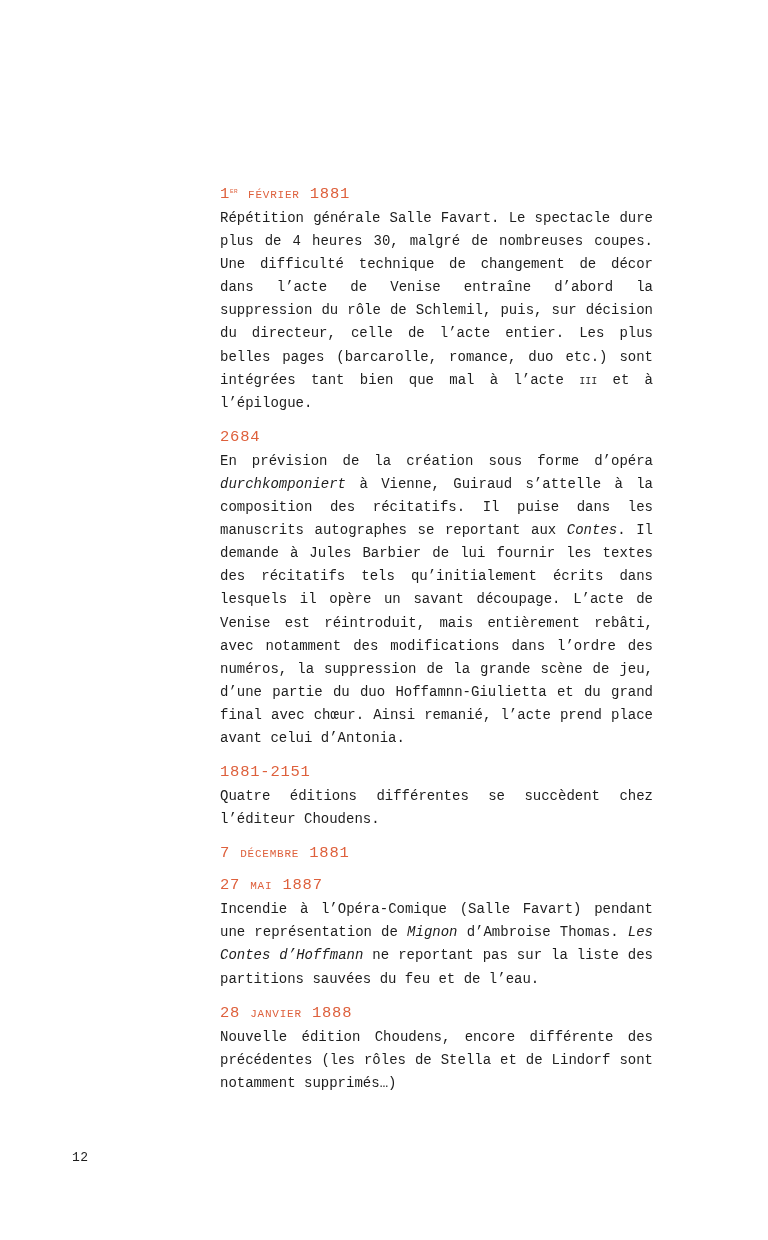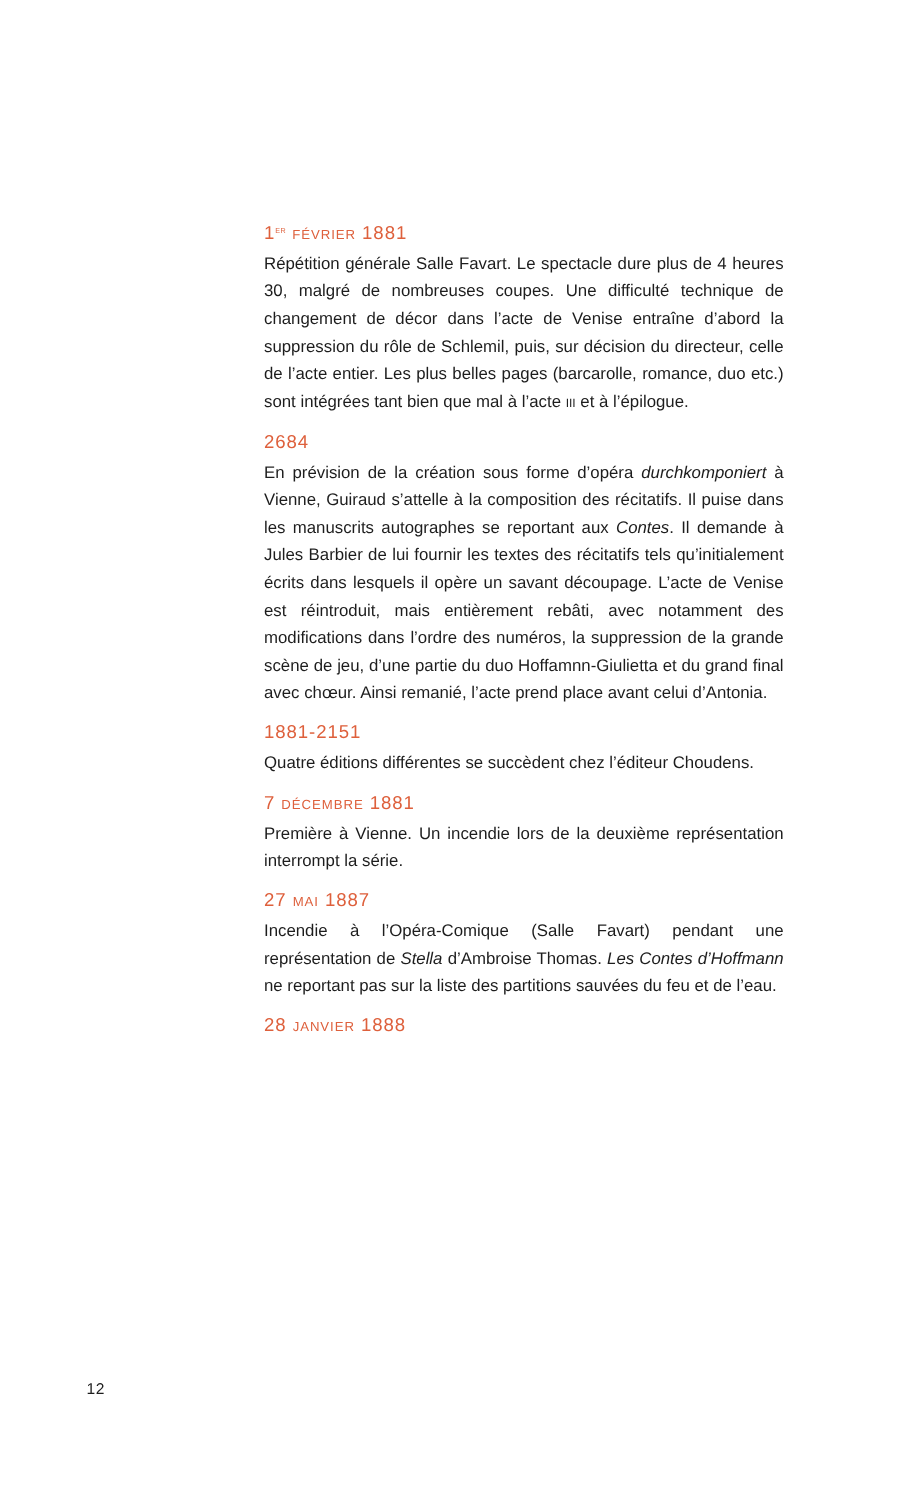--- a/index.html
+++ b/index.html
@@ -6,21 +6,21 @@
     --accent:#de603c;
     --ink:#1d1d1d;
     --paper:#ffffff;
   }
   html,body{margin:0;padding:0;background:#ffffff;}
   .page{
     position:relative;
     width:768px;
     height:1240px;
     background:var(--paper);
-    font-family:Liberation Sans, sans-serif;
+    font-family:Liberation Mono, monospace;
     color:var(--ink);
     overflow:hidden;
   }
   .content{
     position:absolute;
     left:220px;
     top:181px;
     width:433px;
   }
   .entry{margin:0 0 12px 0;}
@@ -71,24 +71,24 @@
       <div class="entry">
         <h3 class="entry-date"><span>2684</span></h3>
         <p class="entry-para"><span>En prévision de la création sous forme d’opéra </span><em>durchkomponiert</em><span> à Vienne, Guiraud s’attelle à la composition des récitatifs. Il puise dans les manuscrits autographes se reportant aux </span><em>Contes</em><span>. Il demande à Jules Barbier de lui fournir les textes des récitatifs tels qu’initialement écrits dans lesquels il opère un savant découpage. L’acte de Venise est réintroduit, mais entièrement rebâti, avec notamment des modifications dans l’ordre des numéros, la suppression de la grande scène de jeu, d’une partie du duo Hoffamnn-Giulietta et du grand final avec chœur. Ainsi remanié, l’acte prend place avant celui d’Antonia.</span></p>
       </div>
       <div class="entry">
         <h3 class="entry-date"><span>1881-2151</span></h3>
         <p class="entry-para"><span>Quatre éditions différentes se succèdent chez l’éditeur Choudens.</span></p>
       </div>
       <div class="entry">
         <h3 class="entry-date"><span>7 décembre 1881</span></h3>
-        <p class="entry-para"><span>Première à Vienne. Un incendie lors de la deuxième représentation interrompt la série.</span></p>
       </div>
       <div class="entry">
         <h3 class="entry-date"><span>27 mai 1887</span></h3>
-        <p class="entry-para"><span>Incendie à l’Opéra-Comique (Salle Favart) pendant une représentation de </span><em>Stella</em><span> d’Ambroise Thomas. </span><em>Les Contes d’Hoffmann</em><span> ne reportant pas sur la liste des partitions sauvées du feu et de l’eau.</span></p>
+        <p class="entry-para"><span>Incendie à l’Opéra-Comique (Salle Favart) pendant une représentation de </span><em>Mignon</em><span> d’Ambroise Thomas. </span><em>Les Contes d’Hoffmann</em><span> ne reportant pas sur la liste des partitions sauvées du feu et de l’eau.</span></p>
       </div>
       <div class="entry">
         <h3 class="entry-date"><span>28 janvier 1888</span></h3>
+        <p class="entry-para"><span>Nouvelle édition Choudens, encore différente des précédentes (les rôles de Stella et de Lindorf sont notamment supprimés…)</span></p>
       </div>
     </div>
   <div class="page-number">12</div>
 </div>
 
 </body></html>

